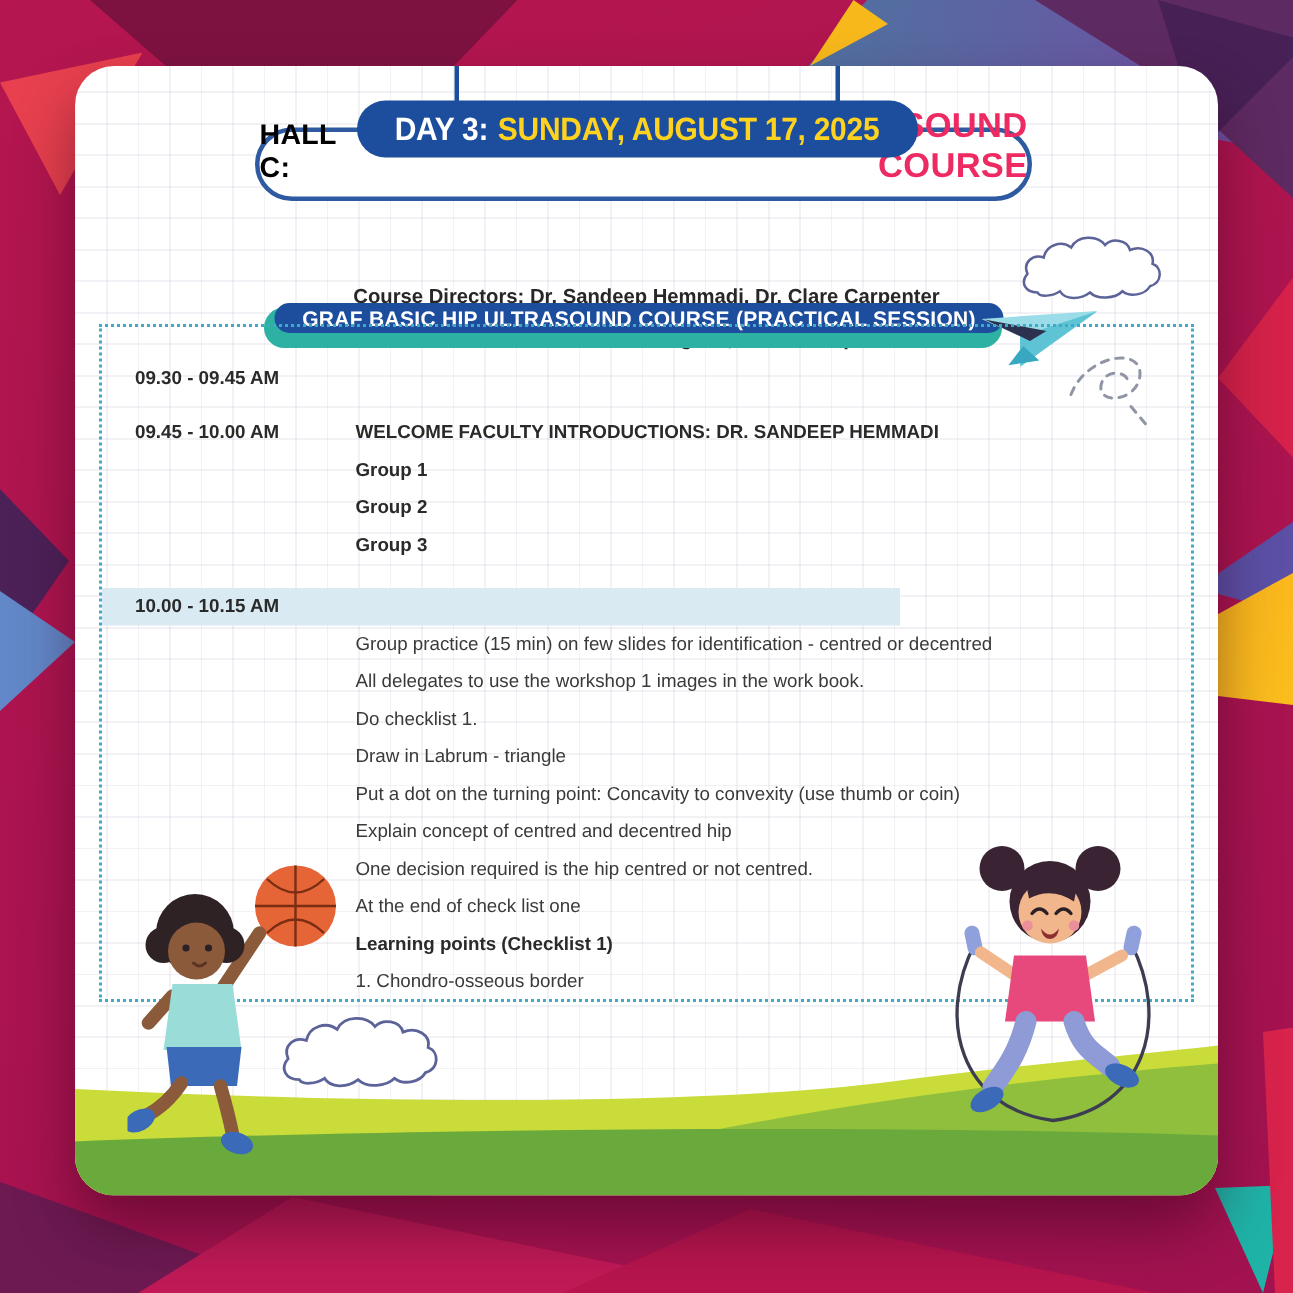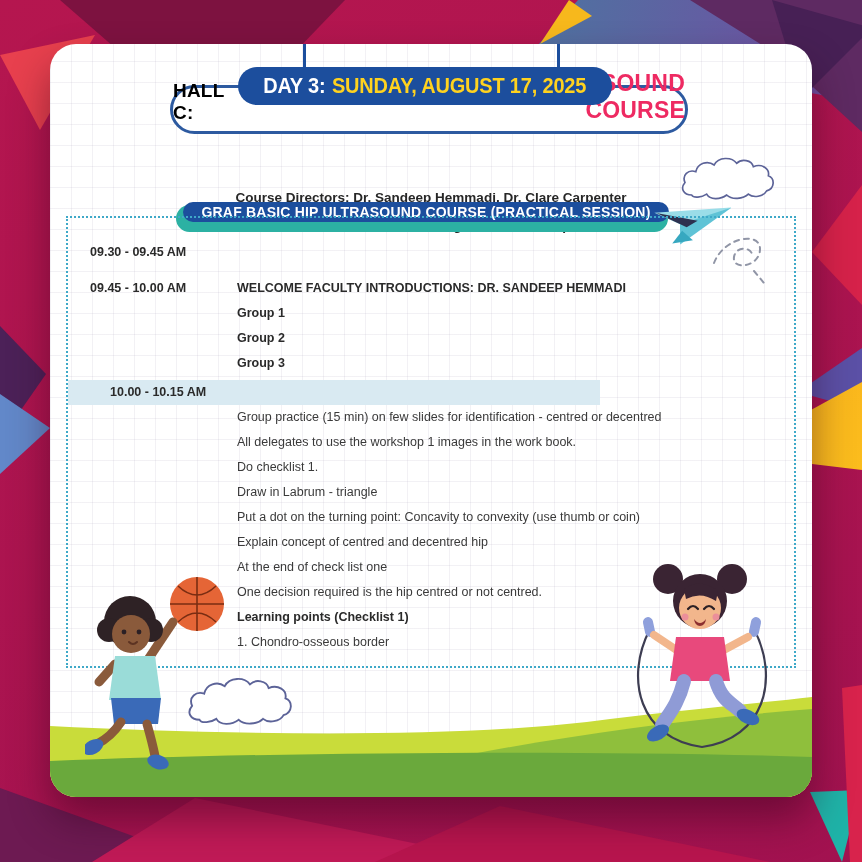--- a/index.html
+++ b/index.html
@@ -146,21 +146,21 @@
             <div class="stext">Group 1</div>
           </div>
           <div class="srow b">
             <div class="stime"></div>
             <div class="stext">Group 2</div>
           </div>
           <div class="srow b">
             <div class="stime"></div>
             <div class="stext">Group 3</div>
           </div>
-          <div class="srow b hl" style="margin-top: 4px; padding-left: 20px;">
+          <div class="srow b hl" style="margin-top: 16px;">
             <div class="stime">10.00 - 10.15 AM</div>
           </div>
           <div class="srow">
             <div class="stime"></div>
             <div class="stext">Group practice (15 min) on few slides for identification - centred or decentred</div>
           </div>
           <div class="srow">
             <div class="stime"></div>
             <div class="stext">All delegates to use the workshop 1 images in the work book.</div>
           </div>
@@ -175,25 +175,25 @@
           <div class="srow">
             <div class="stime"></div>
             <div class="stext">Put a dot on the turning point: Concavity to convexity (use thumb or coin)</div>
           </div>
           <div class="srow">
             <div class="stime"></div>
             <div class="stext">Explain concept of centred and decentred hip</div>
           </div>
           <div class="srow">
             <div class="stime"></div>
+            <div class="stext">One decision required is the hip centred or not centred.</div>
+          </div>
+          <div class="srow">
+            <div class="stime"></div>
             <div class="stext">At the end of check list one</div>
-          </div>
-          <div class="srow">
-            <div class="stime"></div>
-            <div class="stext">One decision required is the hip centred or not centred.</div>
           </div>
           <div class="srow b">
             <div class="stime"></div>
             <div class="stext">Learning points (Checklist 1)</div>
           </div>
           <div class="srow">
             <div class="stime"></div>
             <div class="stext">1. Chondro-osseous border</div>
           </div>
         </div>

